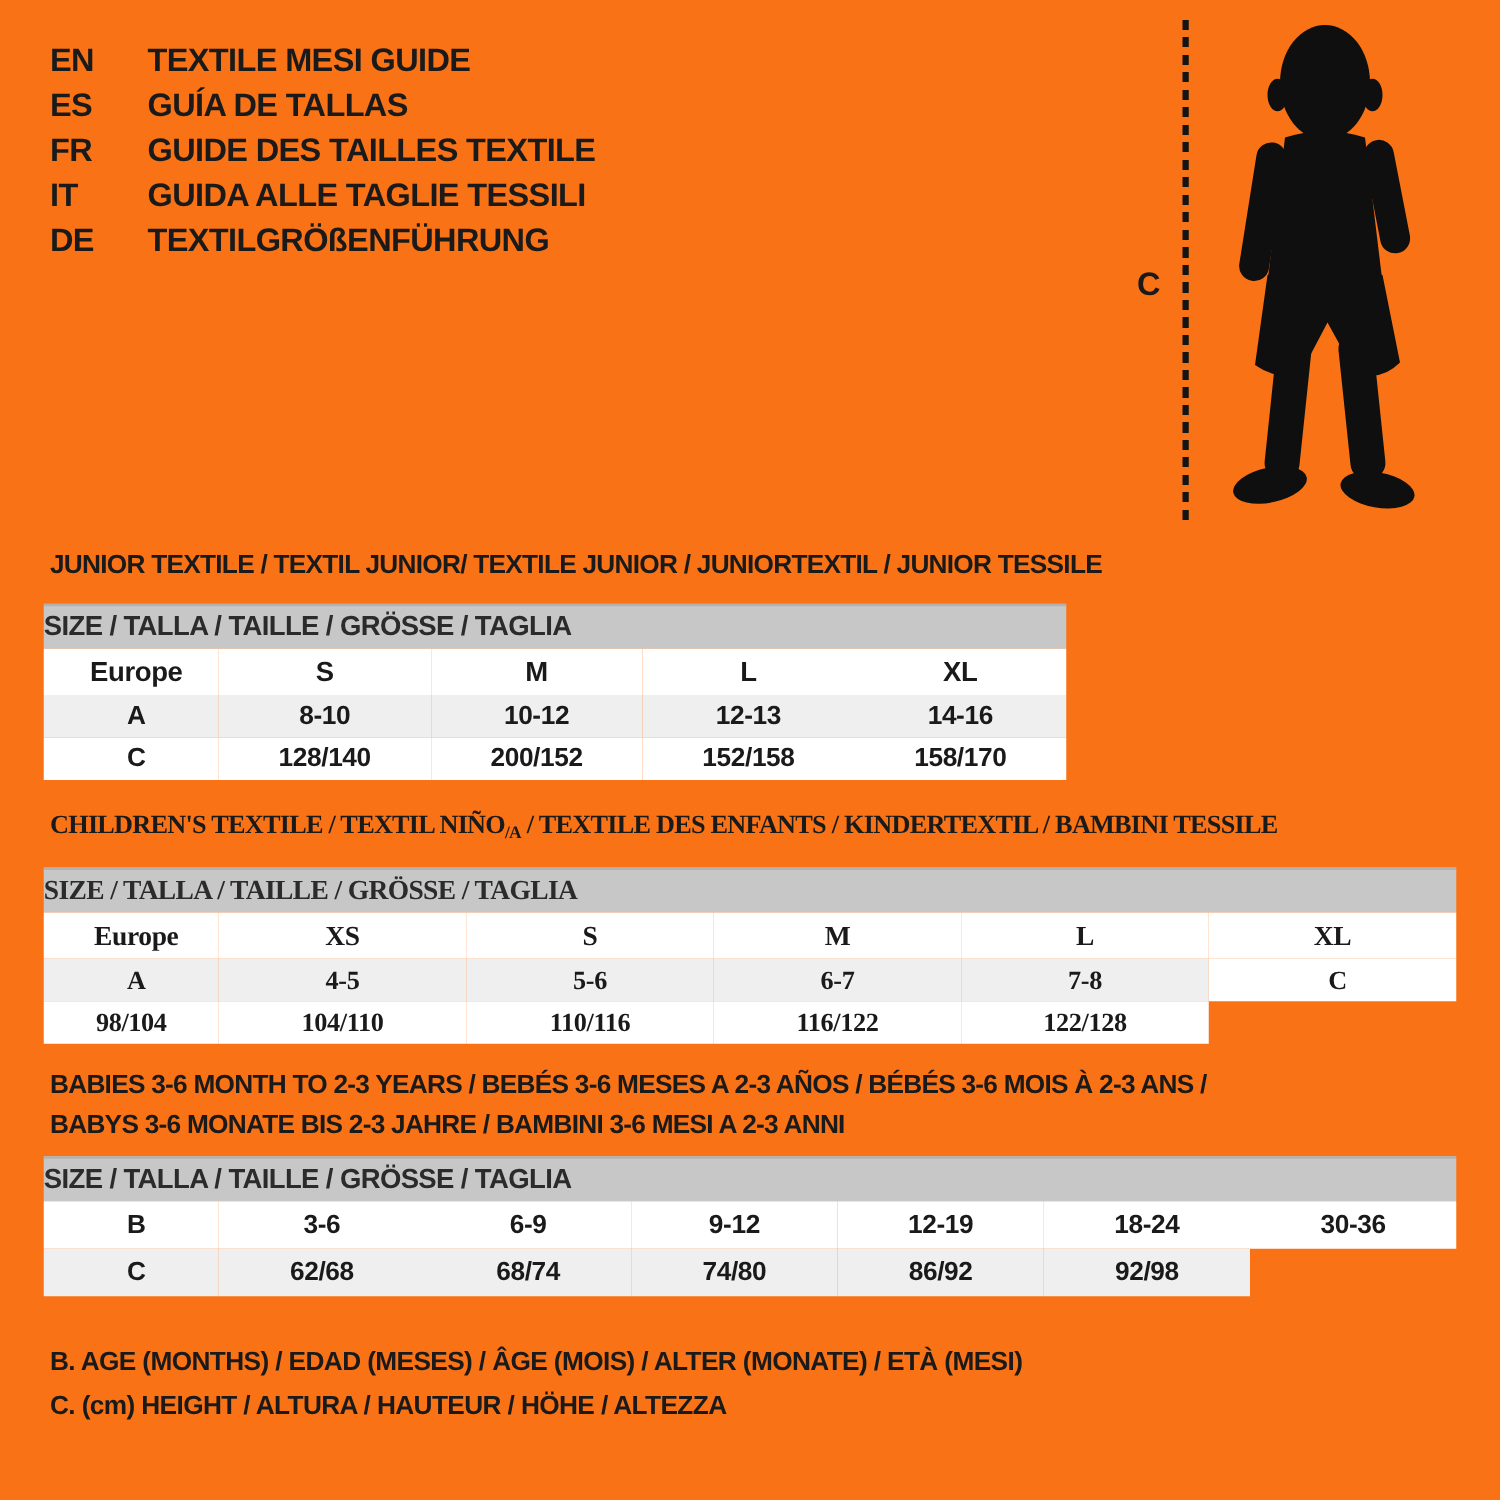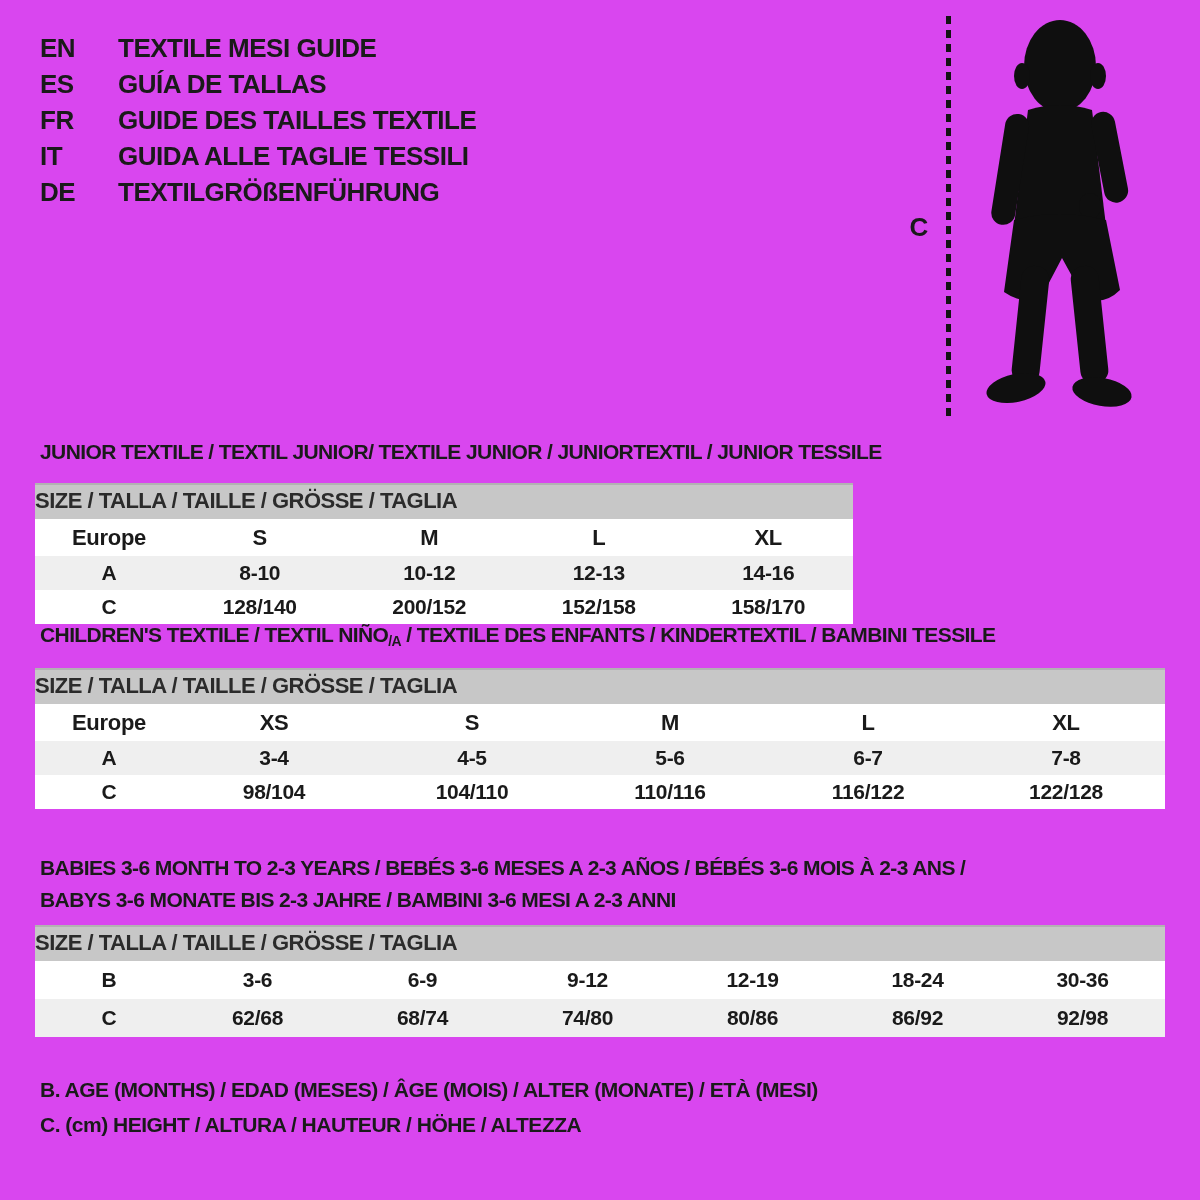--- a/index.html
+++ b/index.html
@@ -6,21 +6,21 @@
   body {
     font-family: "Liberation Sans", sans-serif;
     background: #ffffff;
     color: #1a1a1a;
     font-weight: 700;
   }
   .page {
     position: relative;
     width: 1200px;
     height: 1200px;
-    background: #d946ef;
+    background: #f97316;
     overflow: hidden;
   }
 
   
   .lang-header {
     position: absolute;
     left: 40px;
     top: 30px;
   }
   .lang-row {
@@ -54,21 +54,21 @@
     position: absolute;
     left: 972px;
     top: 14px;
     width: 176px;
     height: 402px;
   }
 
   
   .section { position: absolute; }
   #sec-junior   { left: 35px; top: 436px; width: 818px; }
-  #sec-children { left: 35px; top: 619px; width: 1130px; }
+  #sec-children { left: 35px; top: 643px; width: 1130px; font-family: Liberation Serif, serif; }
   #sec-babies   { left: 35px; top: 852px; width: 1130px; }
 
   .section-title {
     margin-left: 5px;
     font-size: 21px;
     letter-spacing: -0.6px;
     line-height: 32px;
     white-space: nowrap;
   }
   .title-sub {
@@ -199,21 +199,20 @@
       </div>
       <div class="size-table" style="grid-template-columns: 140px repeat(5, 1fr);">
         <div class="size-header-bar">SIZE / TALLA / TAILLE / GRÖSSE / TAGLIA</div>
         <div class="cell label-cell region-cell">Europe</div>
         <div class="cell head-cell">XS</div>
         <div class="cell head-cell">S</div>
         <div class="cell head-cell">M</div>
         <div class="cell head-cell">L</div>
         <div class="cell head-cell">XL</div>
         <div class="cell label-cell shaded">A</div>
-        <div class="cell val-cell shaded">3-4</div>
         <div class="cell val-cell shaded">4-5</div>
         <div class="cell val-cell shaded">5-6</div>
         <div class="cell val-cell shaded">6-7</div>
         <div class="cell val-cell shaded">7-8</div>
         <div class="cell label-cell">C</div>
         <div class="cell val-cell">98/104</div>
         <div class="cell val-cell">104/110</div>
         <div class="cell val-cell">110/116</div>
         <div class="cell val-cell">116/122</div>
         <div class="cell val-cell">122/128</div>
@@ -230,21 +229,20 @@
         <div class="cell val-cell">3-6</div>
         <div class="cell val-cell">6-9</div>
         <div class="cell val-cell">9-12</div>
         <div class="cell val-cell">12-19</div>
         <div class="cell val-cell">18-24</div>
         <div class="cell val-cell">30-36</div>
         <div class="cell label-cell shaded">C</div>
         <div class="cell val-cell shaded">62/68</div>
         <div class="cell val-cell shaded">68/74</div>
         <div class="cell val-cell shaded">74/80</div>
-        <div class="cell val-cell shaded">80/86</div>
         <div class="cell val-cell shaded">86/92</div>
         <div class="cell val-cell shaded">92/98</div>
       </div>
     </div>
 
   <div class="legend" id="legend">
       <div class="legend-line">B. AGE (MONTHS) / EDAD (MESES) / ÂGE (MOIS) / ALTER (MONATE) / ETÀ (MESI)</div>
       <div class="legend-line">C. (cm) HEIGHT / ALTURA / HAUTEUR / HÖHE / ALTEZZA</div>
     </div>
 

